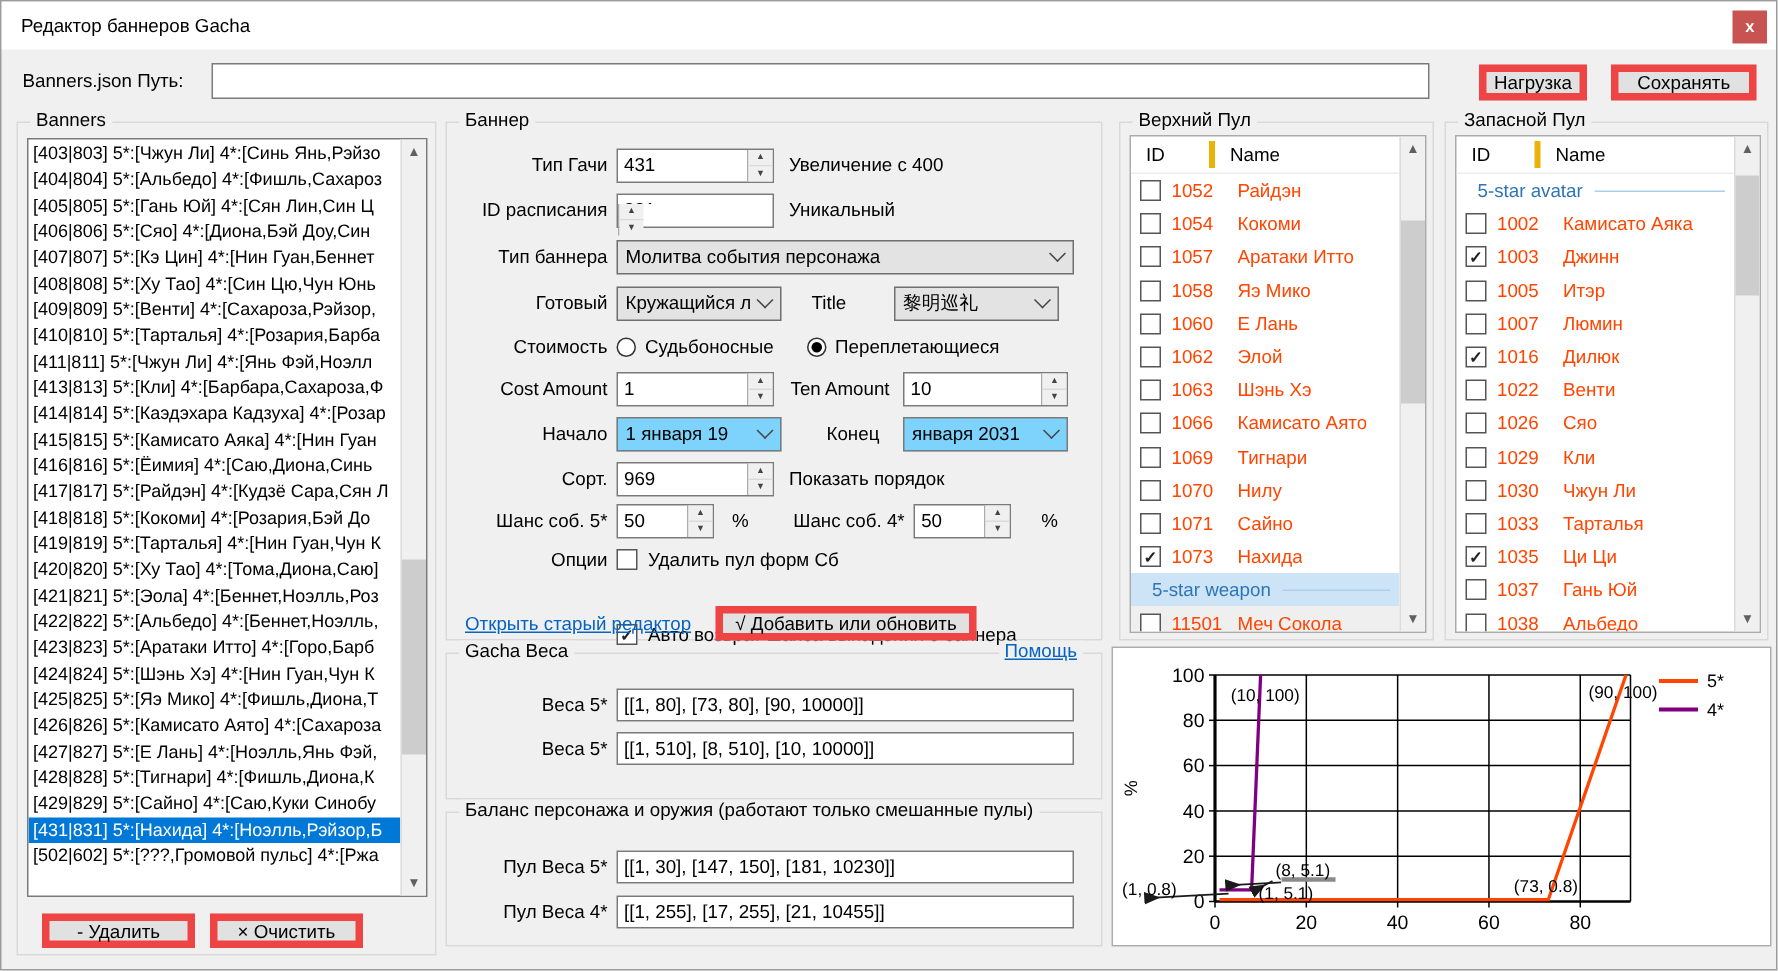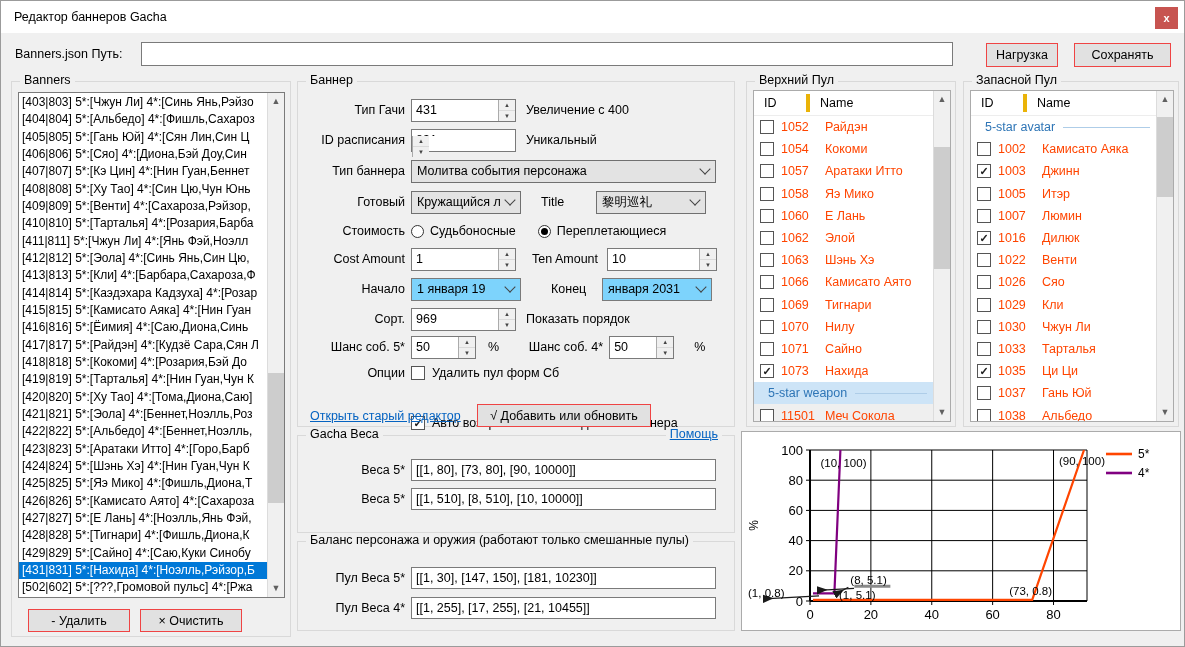--- a/index.html
+++ b/index.html
@@ -7,21 +7,21 @@
        font-family:"Liberation Sans",sans-serif;font-size:12.5px;color:#000;overflow:hidden;box-sizing:border-box;}
   
   .titlebar{position:absolute;left:0;top:0;right:0;height:32px;background:#FFFFFF;}
   .titlebar .title{position:absolute;left:13px;top:0;line-height:32px;font-size:12.5px;}
   .close-btn{position:absolute;right:6px;top:6px;width:23px;height:22px;background:var(--close-button-color,#C75450);
        color:#fff;font-weight:bold;font-size:11px;text-align:center;line-height:22px;cursor:default;}
   
   .path-label{position:absolute;left:14px;top:41px;line-height:24px;}
   .path-input{position:absolute;left:140px;top:41px;width:812px;height:24px;border:1px solid #7A7A7A;background:#fff;
        box-sizing:border-box;font:12.5px "Liberation Sans",sans-serif;padding:0 4px;outline:none;}
-  .btn{background:#E1E1E1;border:1px solid #ef4444;font:12.5px "Liberation Sans",sans-serif;box-sizing:border-box;
+  .btn{background:#E1E1E1;border:5px solid #ef4444;font:12.5px "Liberation Sans",sans-serif;box-sizing:border-box;
        text-align:center;padding:0;}
   .btn-load{position:absolute;left:985px;top:42px;width:72px;height:24px;}
   .btn-save{position:absolute;left:1073px;top:42px;width:97px;height:24px;}
   
   .group{position:absolute;border:1px solid #D9D9D9;box-sizing:border-box;}
   .group-label{position:absolute;top:-9px;left:8px;background:#F0F0F0;padding:0 4px;white-space:nowrap;}
   .help-link{position:absolute;top:-9px;right:12px;background:#F0F0F0;padding:0 4px;}
   .link{color:var(--link-color,#0563C1);text-decoration:underline;cursor:pointer;}
   
   .listbox{position:absolute;left:6px;top:10px;width:267px;height:506px;background:#fff;border:1px solid #7A7A7A;box-sizing:border-box;}
@@ -101,21 +101,20 @@
       <div class="lb-inner" id="banners-list">
           <div class="lb-item">[403|803] 5*:[Чжун Ли] 4*:[Синь Янь,Рэйзо</div>
           <div class="lb-item">[404|804] 5*:[Альбедо] 4*:[Фишль,Сахароз</div>
           <div class="lb-item">[405|805] 5*:[Гань Юй] 4*:[Сян Лин,Син Ц</div>
           <div class="lb-item">[406|806] 5*:[Сяо] 4*:[Диона,Бэй Доу,Син</div>
           <div class="lb-item">[407|807] 5*:[Кэ Цин] 4*:[Нин Гуан,Беннет</div>
           <div class="lb-item">[408|808] 5*:[Ху Тао] 4*:[Син Цю,Чун Юнь</div>
           <div class="lb-item">[409|809] 5*:[Венти] 4*:[Сахароза,Рэйзор,</div>
           <div class="lb-item">[410|810] 5*:[Тарталья] 4*:[Розария,Барба</div>
           <div class="lb-item">[411|811] 5*:[Чжун Ли] 4*:[Янь Фэй,Ноэлл</div>
-          <div class="lb-item">[412|812] 5*:[Эола] 4*:[Синь Янь,Син Цю,</div>
           <div class="lb-item">[413|813] 5*:[Кли] 4*:[Барбара,Сахароза,Ф</div>
           <div class="lb-item">[414|814] 5*:[Каэдэхара Кадзуха] 4*:[Розар</div>
           <div class="lb-item">[415|815] 5*:[Камисато Аяка] 4*:[Нин Гуан</div>
           <div class="lb-item">[416|816] 5*:[Ёимия] 4*:[Саю,Диона,Синь</div>
           <div class="lb-item">[417|817] 5*:[Райдэн] 4*:[Кудзё Сара,Сян Л</div>
           <div class="lb-item">[418|818] 5*:[Кокоми] 4*:[Розария,Бэй До</div>
           <div class="lb-item">[419|819] 5*:[Тарталья] 4*:[Нин Гуан,Чун К</div>
           <div class="lb-item">[420|820] 5*:[Ху Тао] 4*:[Тома,Диона,Саю]</div>
           <div class="lb-item">[421|821] 5*:[Эола] 4*:[Беннет,Ноэлль,Роз</div>
           <div class="lb-item">[422|822] 5*:[Альбедо] 4*:[Беннет,Ноэлль,</div>
@@ -197,21 +196,21 @@
 
     <div class="frow" style="top:165px;">
       <span class="flabel">Cost Amount</span>
       <div class="spin" style="width:105px;">
         <span class="val">1</span>
         <span class="spin-btns">
             <span class="up">▲</span>
             <span>▼</span>
           </span>
       </div>
-      <span style="margin-left:16px;width:70px;flex:none;">Ten Amount</span>
+      <span style="margin-left:11px;width:70px;flex:none;">Ten Amount</span>
       <div class="spin" style="width:110px;margin-left:5px;">
         <span class="val">10</span>
         <span class="spin-btns">
             <span class="up">▲</span>
             <span>▼</span>
           </span>
       </div>
     </div>
 
     <div class="frow" style="top:195px;">

